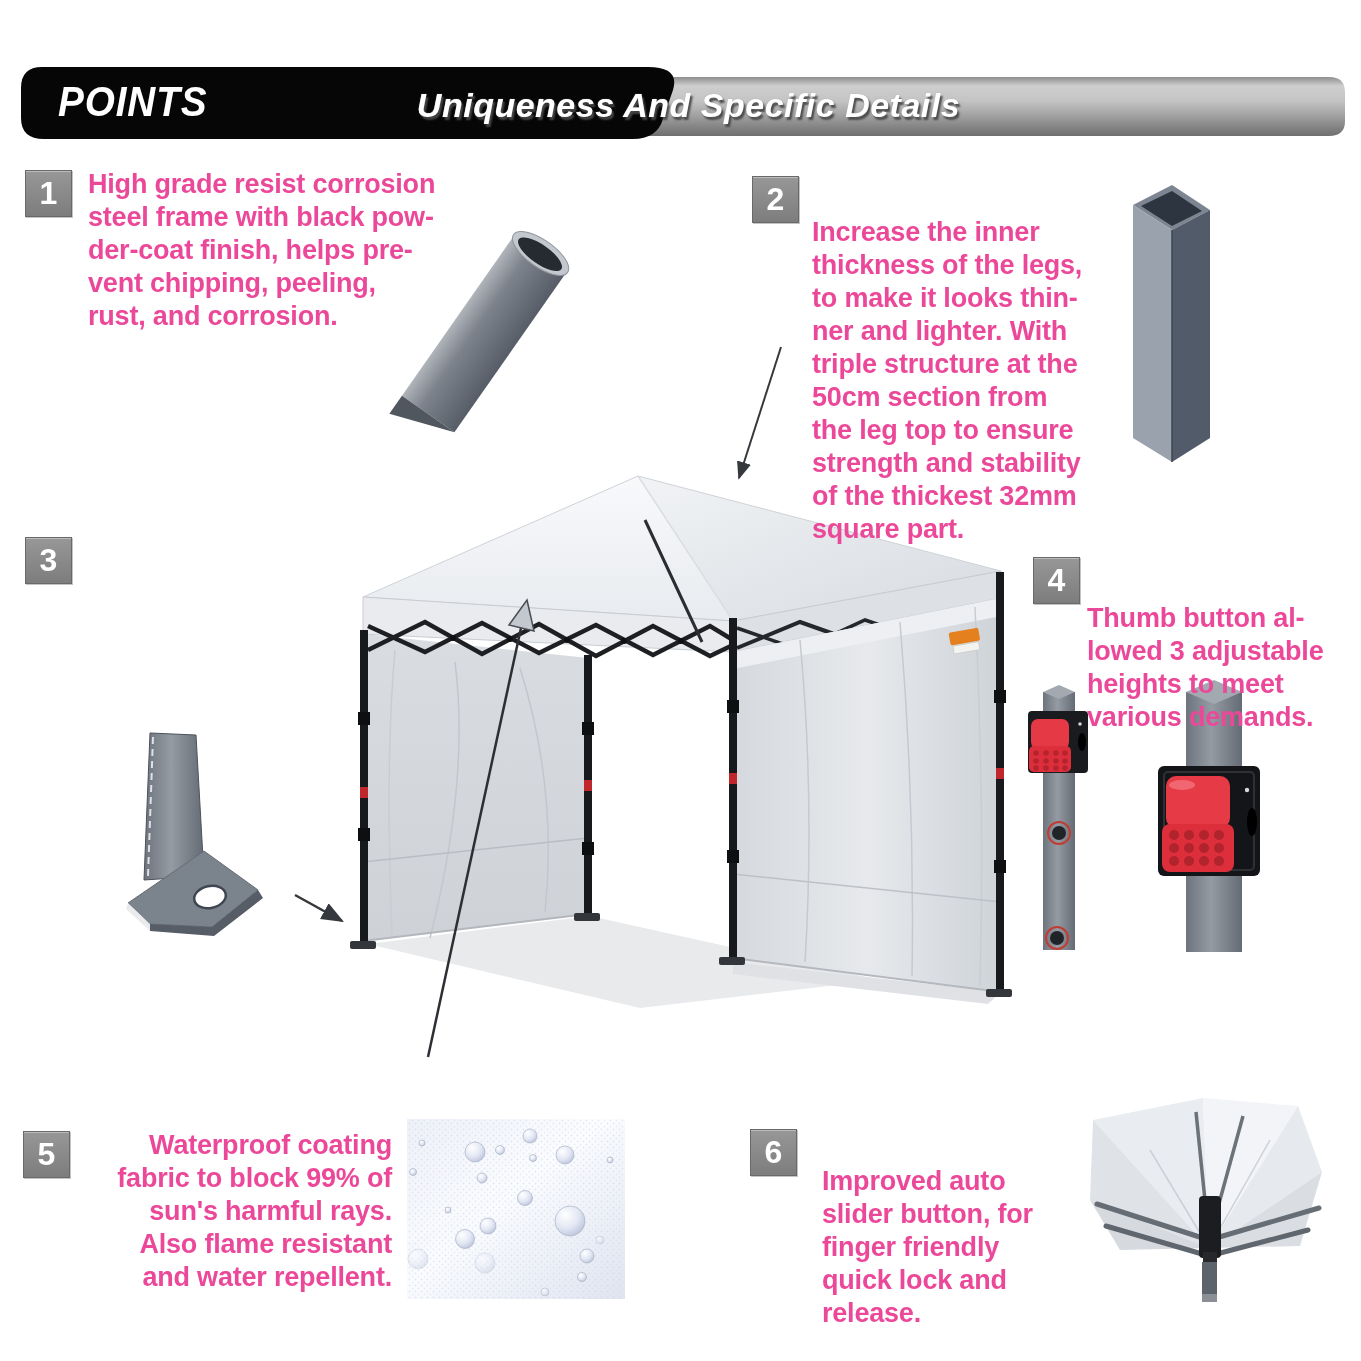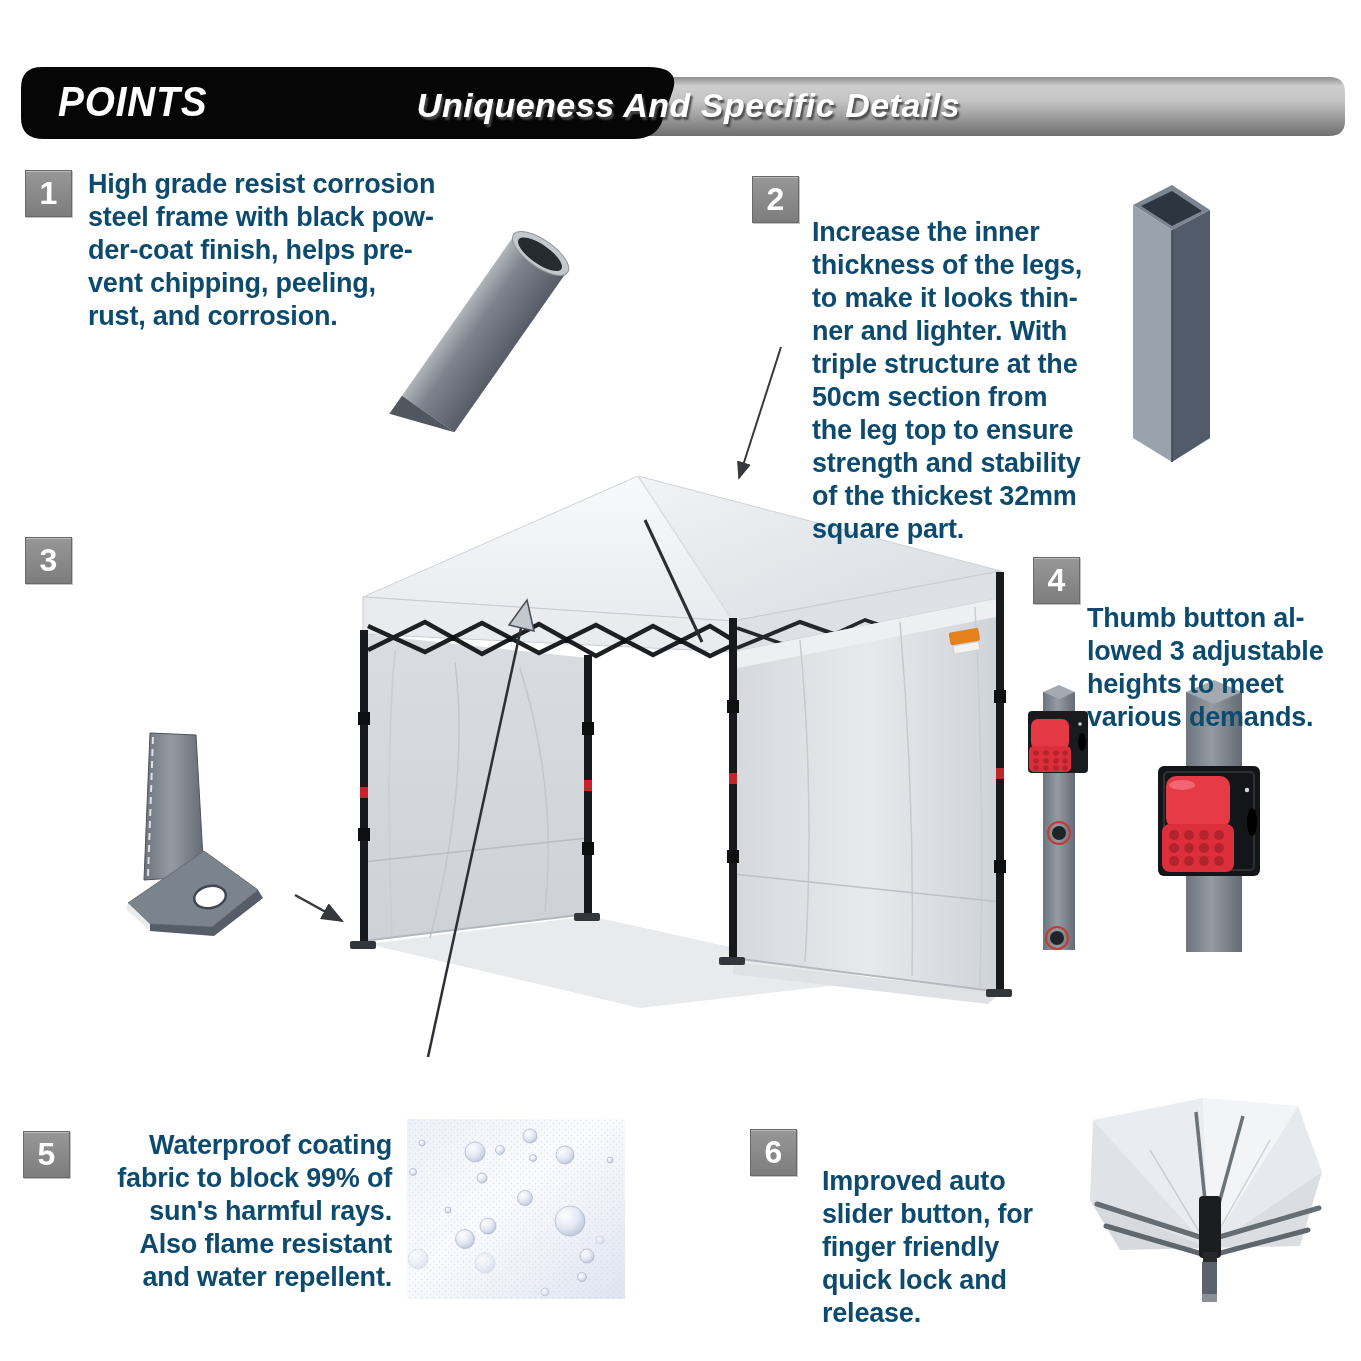--- a/index.html
+++ b/index.html
@@ -6,21 +6,21 @@
   #canvas{position:relative;width:1361px;height:1324px;background:#ffffff;
           font-family:"Liberation Sans",sans-serif;overflow:hidden;}
   #art{position:absolute;left:0;top:0;width:1361px;height:1361px;}
 
   .badge{position:absolute;width:45px;height:45px;
          background:linear-gradient(180deg,#979797,#7d7d7d);
          border:1px solid #696969;color:#fff;font-weight:bold;font-size:32px;
          display:flex;align-items:center;justify-content:center;
          box-shadow:inset 0 1px 0 rgba(255,255,255,.35),1px 1px 0 #c4c4c4;}
   .ftext{position:absolute;font-weight:bold;font-size:27px;line-height:33px;
-         color:#0c4a6e;white-space:pre-line;letter-spacing:-0.2px;}
+         color:#ec4899;white-space:pre-line;letter-spacing:-0.2px;}
 
   #points-label{position:absolute;left:58px;top:77px;font-size:43px;font-weight:bold;
          font-style:italic;color:#ffffff;transform:scaleX(.9);transform-origin:left center;
          letter-spacing:1px;}
   #banner-title{position:absolute;left:0;top:86px;width:1361px;text-align:center;
          font-size:34px;font-weight:bold;font-style:italic;color:#ffffff;
          text-shadow:2px 3px 2px rgba(72,72,72,.95),0 0 1px #9a9a9a;letter-spacing:.5px;padding-left:8px;}
 
   #f1b{left:25px;top:170px;}  #f1t{left:88px;top:168px;width:395px;}
   #f2b{left:752px;top:176px;} #f2t{left:812px;top:174px;width:305px;margin-top:42px;}

